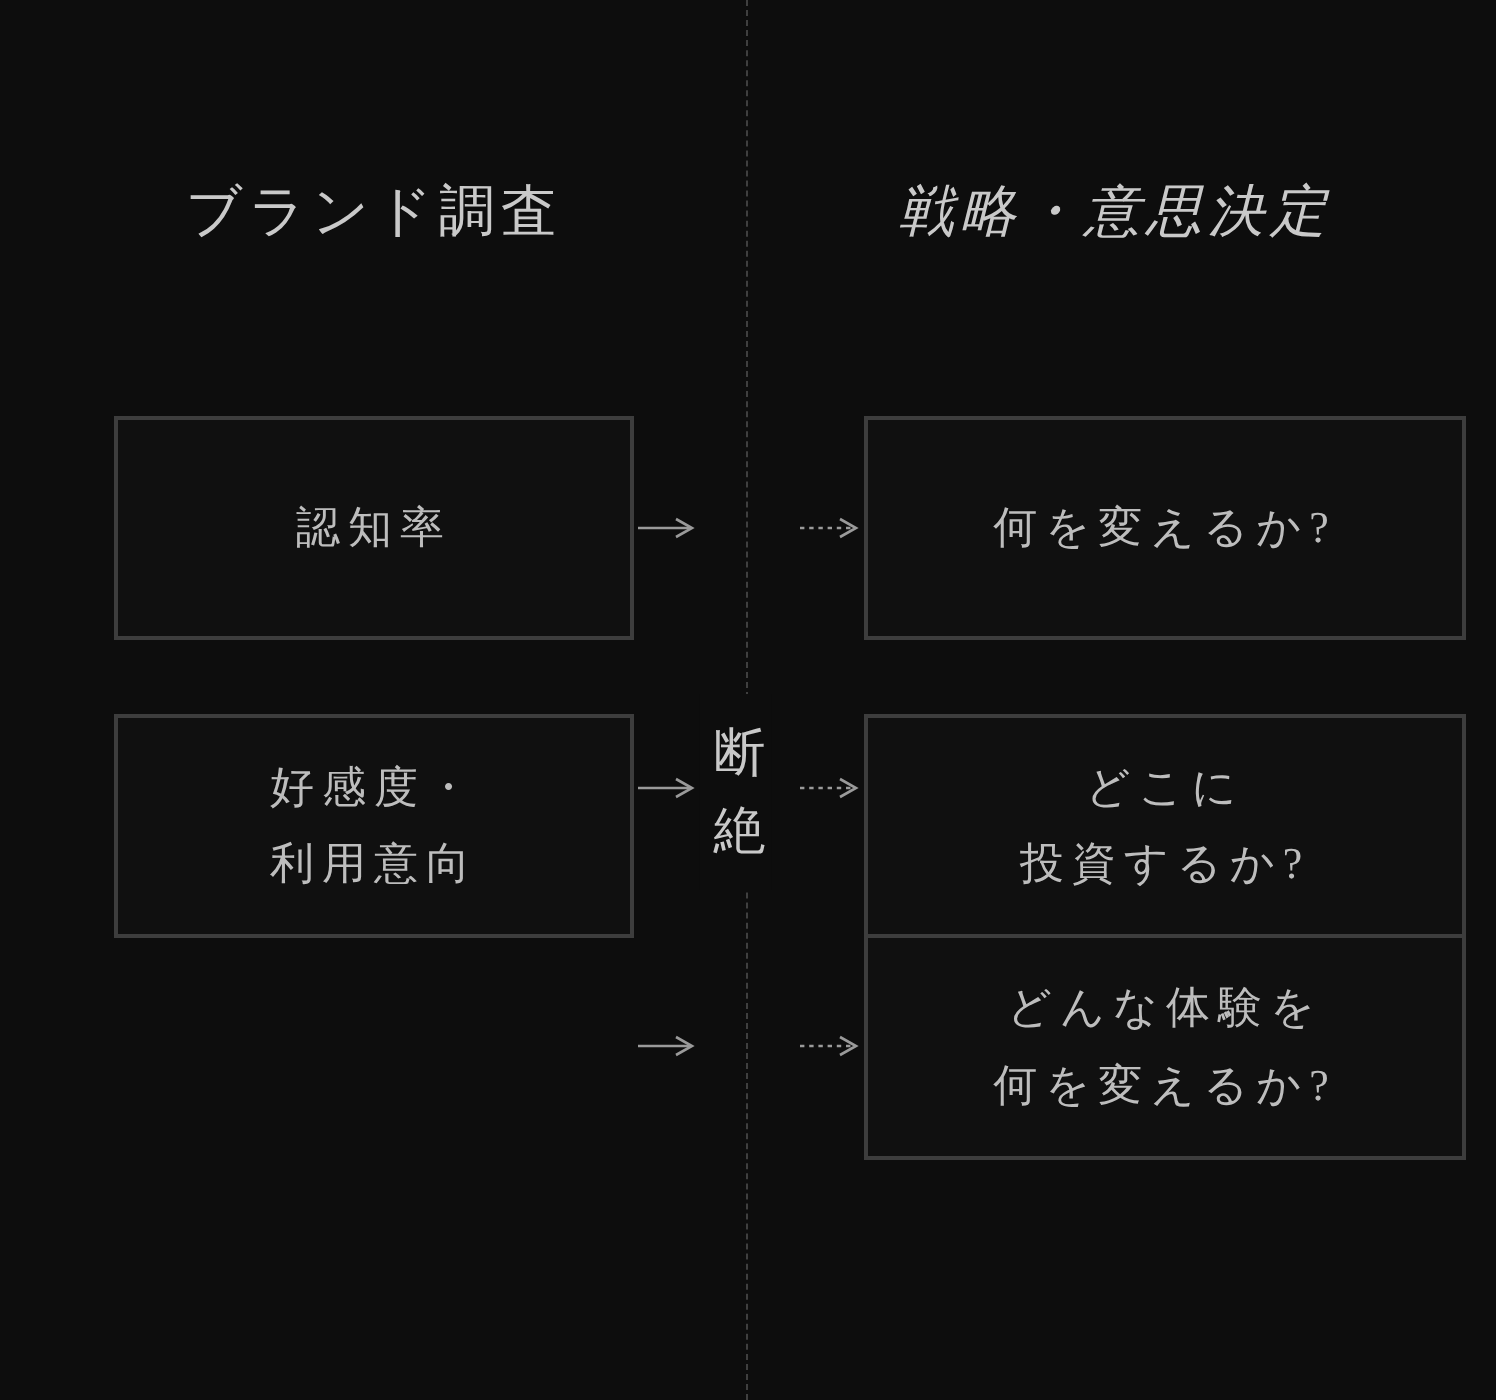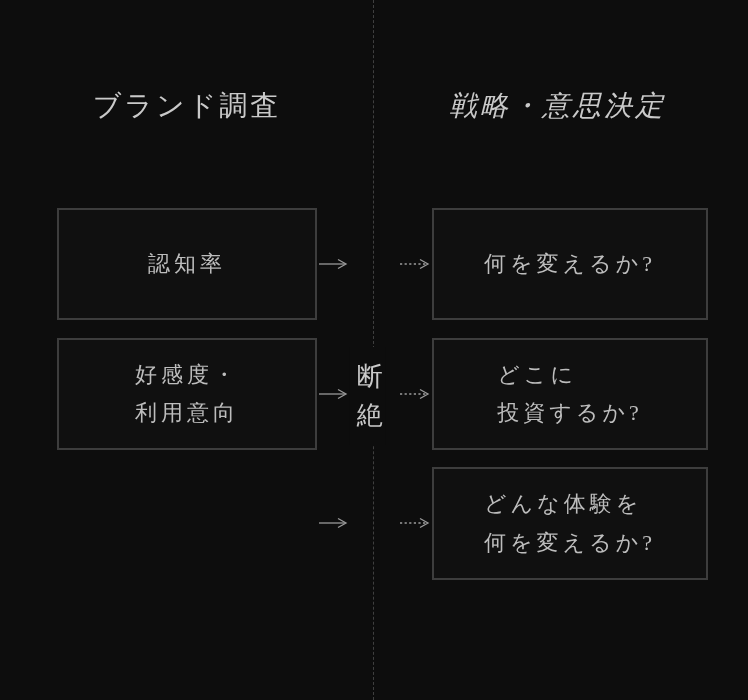--- a/index.html
+++ b/index.html
@@ -35,28 +35,29 @@
     text-align:right;
   }
   .col-header.left{left:57px;width:260px;}
   .col-header.right{left:428px;width:259px;font-style:italic;}
   
   .box{
     position:absolute;
     border:2px solid var(--border);
     background:var(--box-bg);
     display:flex;align-items:center;justify-content:center;
+    text-align:center;
     font-size:22px;letter-spacing:4px;line-height:1.75;
     color:var(--box-text);
     white-space:pre-line;
   }
   .box.left{left:57px;width:260px;}
-  .box.right{left:432px;width:276px;}
+  .box.right{left:432px;width:301px;}
   .row1{top:208px;height:112px;}
-  .row2{top:338px;height:112px;}
+  .row2{top:357px;height:112px;}
   .row3{top:467px;height:113px;}
   
   .arrow{position:absolute;width:30px;height:12px;}
   .arrow svg{display:block;}
   .arrow.solid{left:319px;}
   .arrow.dashed{left:400px;}
   .arrow.r1{top:258px;}
   .arrow.r2{top:388px;}
   .arrow.r3{top:517px;}
   

